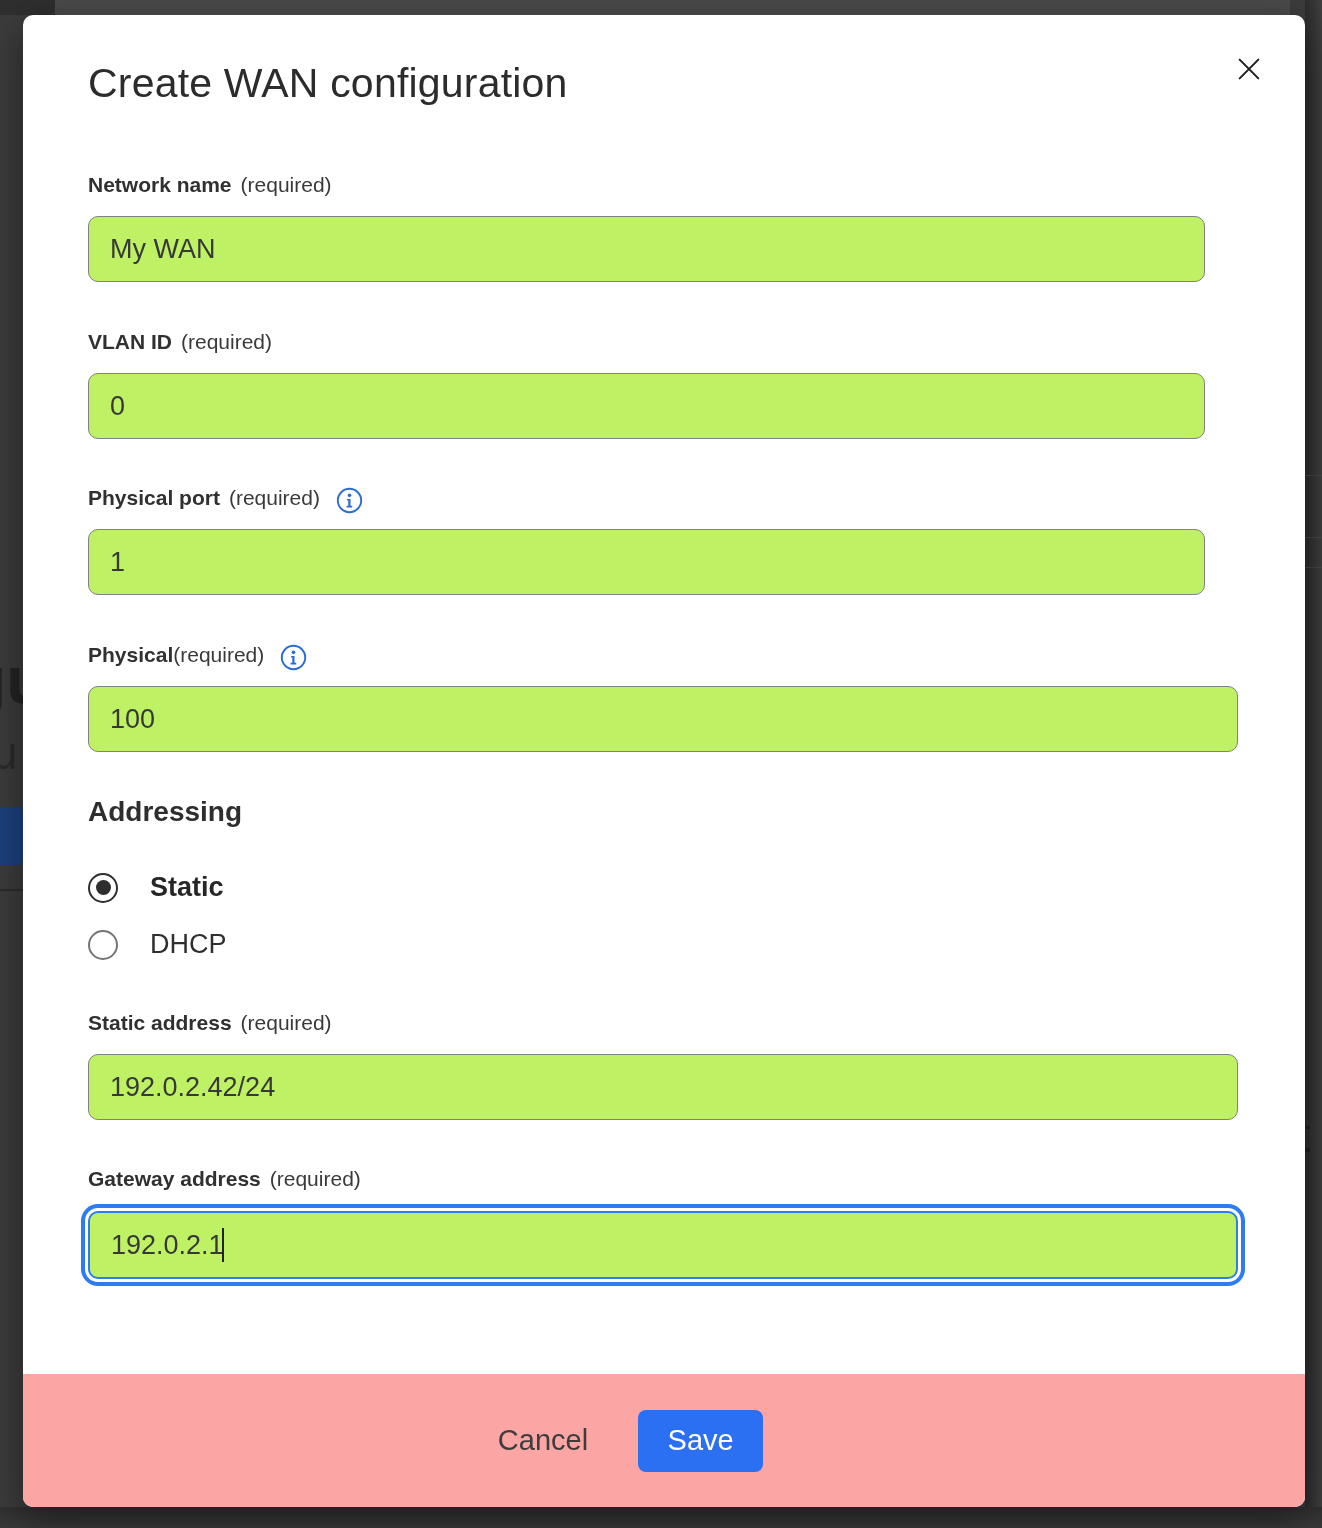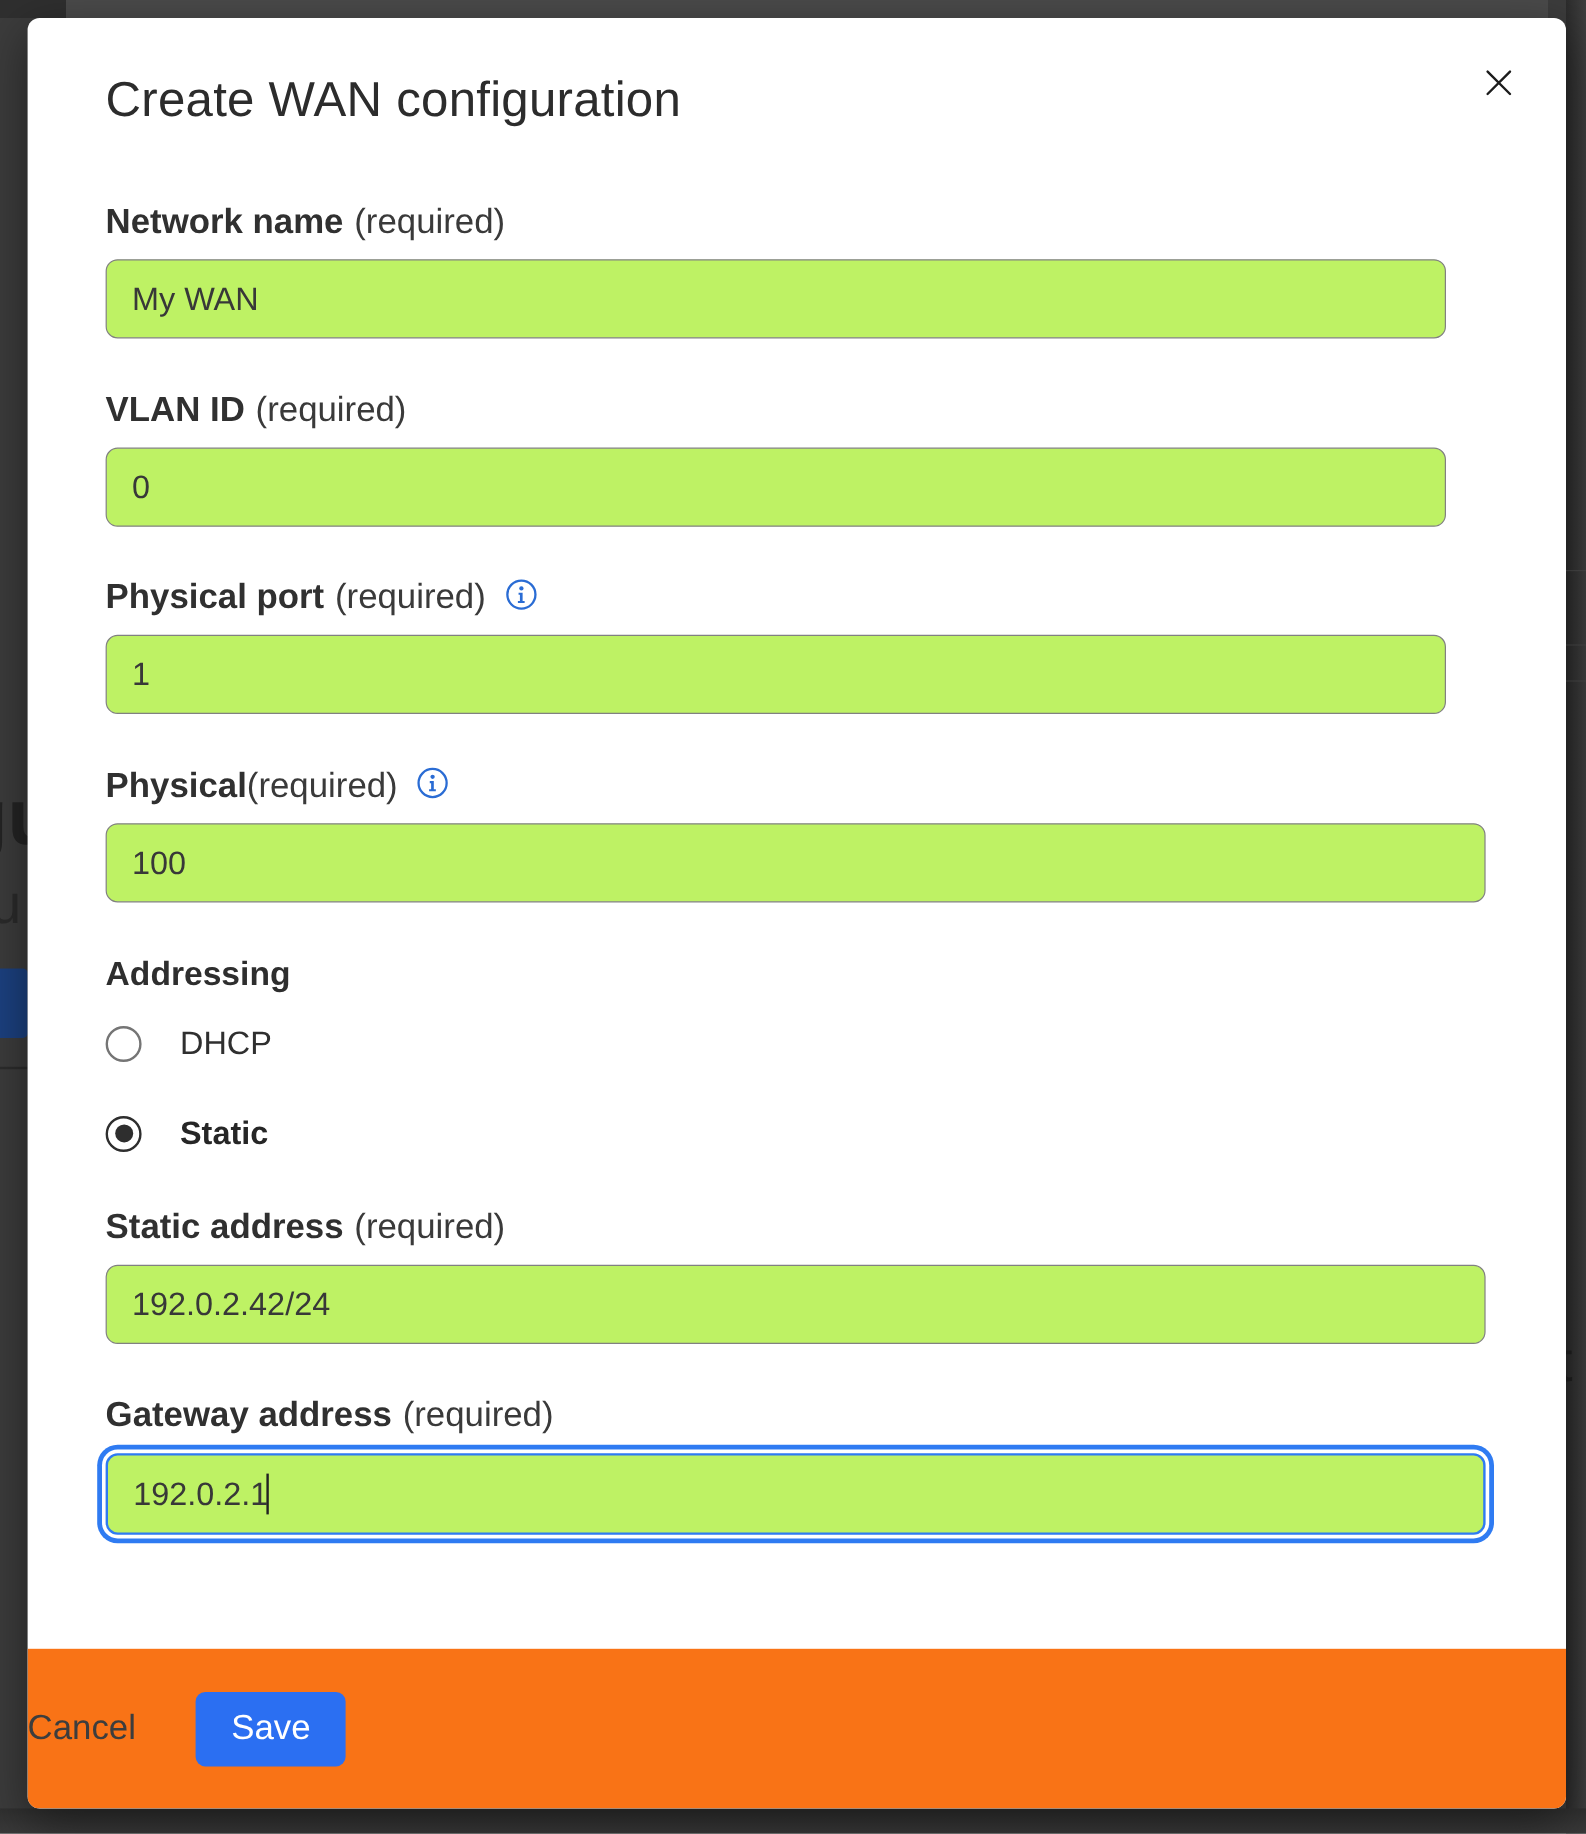--- a/index.html
+++ b/index.html
@@ -34,21 +34,21 @@
 
   .close-btn { position:absolute; top:36px; right:38px; width:36px; height:36px;
                background:none; border:none; cursor:pointer; display:flex;
                align-items:center; justify-content:center; }
 
   .field { }
   .field.m-first { margin-top:62px; }
   .field.m-std   { margin-top:44px; }
   .field.m-43    { margin-top:43px; }
   .field.m-50    { margin-top:47px; }
-  .label-row { display:flex; align-items:flex-start; font-size:29px; color:#303030; line-height:32px; }
+  .label-row { display:flex; align-items:flex-end; font-size:21px; color:#303030; line-height:32px; }
   .label-main { font-weight:700; }
   .label-req { font-weight:400; margin-left:9px; color:#3a3a3a; }
   .label-req.no-space { margin-left:0; }
   .info-icon { margin-left:16px; display:inline-flex; cursor:pointer; }
 
   .text-input { display:block; margin-top:15px; width:1117px; height:66px;
                 border:1.5px solid #818181; border-radius:10px; background:#bef264;
                 font-family:"Liberation Sans", sans-serif; font-size:27px;
                 color:#383838; padding:0 21px; outline:none; }
   .text-input.wide { width:1150px; }
@@ -66,22 +66,22 @@
   .radio-row.m-44 { margin-top:44px; }
   .radio-circle { width:30px; height:30px; border-radius:50%; border:2px solid #757575;
                   background:#fff; flex:0 0 auto; display:flex; align-items:center; justify-content:center; }
   .radio-row.selected .radio-circle { border:2.5px solid #2e2e2e; }
   .radio-dot { width:15px; height:15px; border-radius:50%; background:transparent; }
   .radio-row.selected .radio-dot { background:#2e2e2e; }
   .radio-label { font-size:27px; color:#2f2f2f; }
   .radio-row.selected .radio-label { font-weight:700; color:#262626; }
 
   .modal-footer { position:absolute; left:0; right:0; bottom:0; height:133px;
-                  background:#f97316; display:flex; align-items:center;
-                  justify-content:flex-start; padding-right:67px; gap:50px; }
+                  background:#fca5a5; display:flex; align-items:center;
+                  justify-content:center; padding-right:67px; gap:50px; }
   .cancel-btn { background:none; border:none; font-family:"Liberation Sans", sans-serif;
                 font-size:29px; color:#3d3d3d; cursor:pointer; }
   .save-btn { width:125px; height:62px; border:none; border-radius:8px;
               background:var(--accent,#2b6ff2); color:#ffffff; font-size:29px;
               font-family:"Liberation Sans", sans-serif; cursor:pointer; }
 </style>
 </head>
 <body>
 
 <div class="overlay">
@@ -154,32 +154,32 @@
             <circle cx="12" cy="7.4" r="1.6" fill="#2a6cd4"></circle>
             <path d="M9.9 10.6 h3 v6.1 h1.5 v1.5 h-5 v-1.5 h1.5 v-4.6 h-1 z" fill="#2a6cd4"></path>
           </svg>
         </span>
       </div>
       <input class="text-input wide" type="text" value="100" style="">
     </div>
 
     <div class="section-heading">Addressing</div>
 
+    <div class="radio-row m-44 selected">
+      <span class="radio-circle">
+          <span class="radio-dot"></span>
+        </span>
+      <span class="radio-label">Static</span>
+    </div>
+
     <div class="radio-row m-26">
       <span class="radio-circle">
           <span class="radio-dot"></span>
         </span>
       <span class="radio-label">DHCP</span>
-    </div>
-
-    <div class="radio-row m-44 selected">
-      <span class="radio-circle">
-          <span class="radio-dot"></span>
-        </span>
-      <span class="radio-label">Static</span>
     </div>
 
     <div class="field m-50">
       <div class="label-row">
         <span class="label-main">Static address</span>
         <span class="label-req">(required)</span>
       </div>
       <input class="text-input wide" type="text" value="192.0.2.42/24" style="">
     </div>
 

